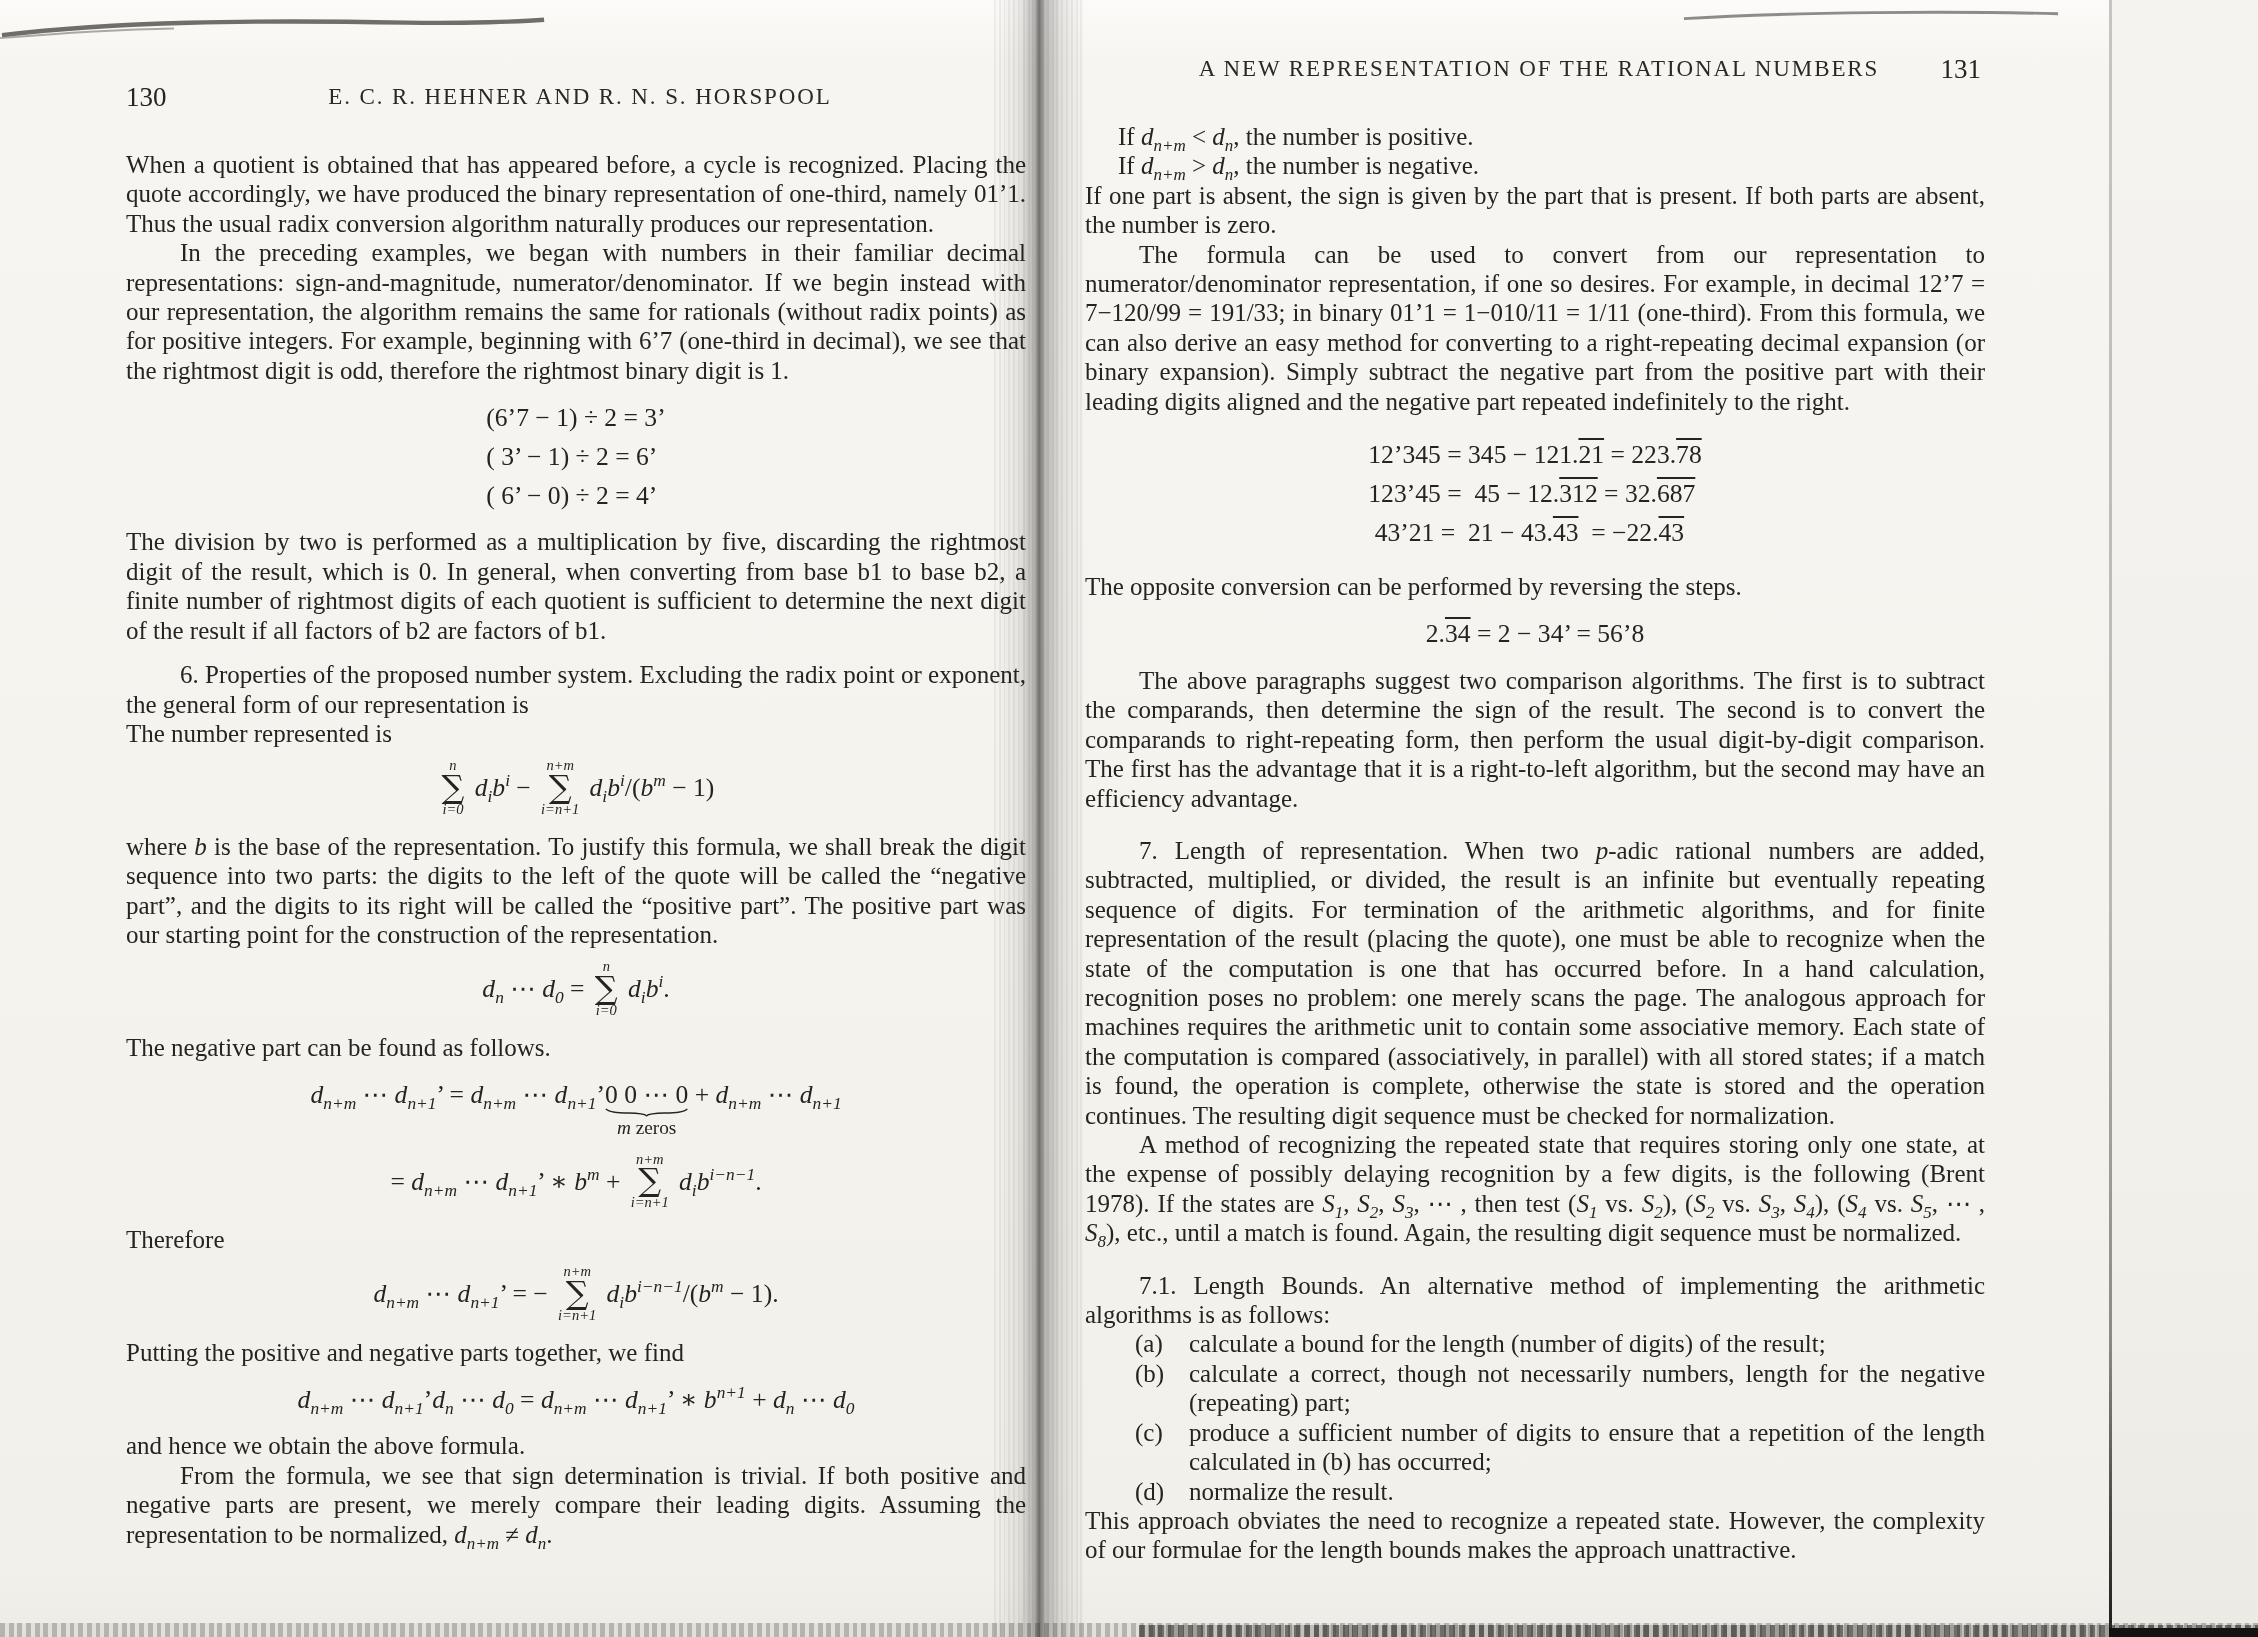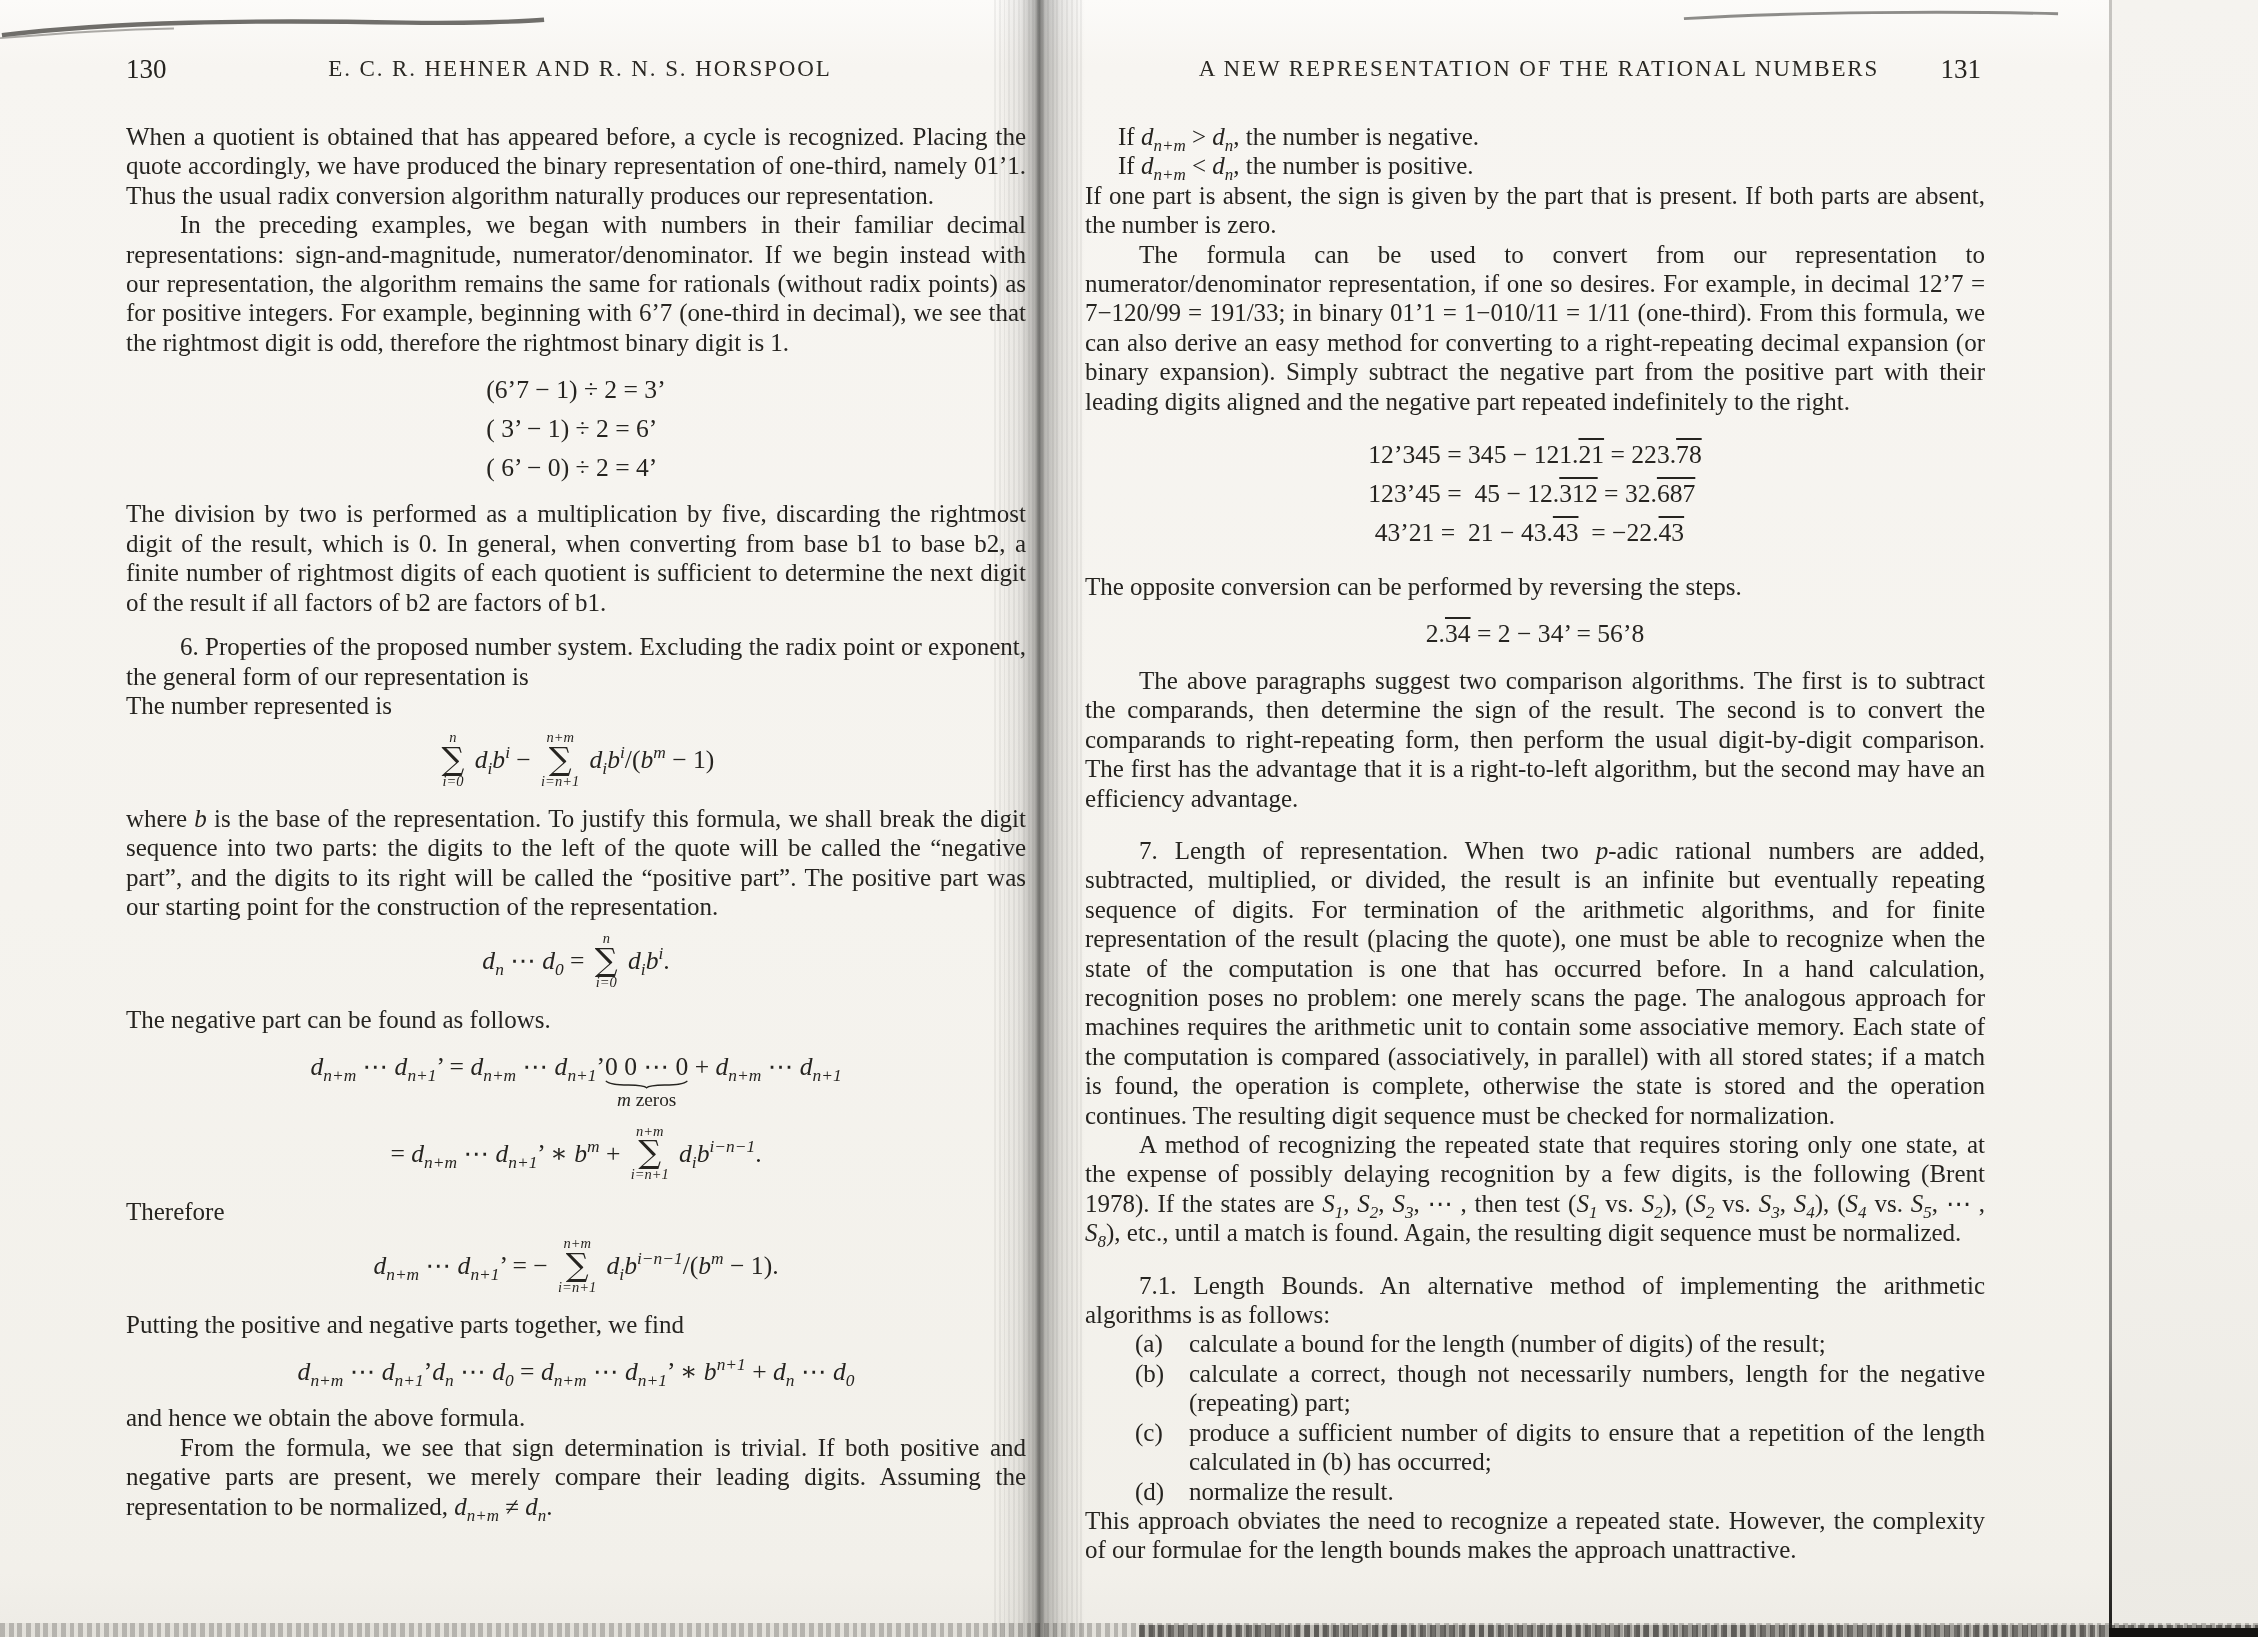--- a/index.html
+++ b/index.html
@@ -3,21 +3,21 @@
 <meta charset="utf-8">
 <style>
   html,body{margin:0;padding:0;background:#d8d6d2;}
   .scan{
     position:relative;width:2258px;height:1638px;overflow:hidden;
     background:linear-gradient(180deg,#fcfbf9 0%,#f7f5f1 4%,#f5f3ee 55%,#f2f0ea 96%,#edebe5 100%);
     font-family:"Liberation Serif","DejaVu Serif","DejaVu Sans",serif;
     color:#262420;
   }
   .page{position:absolute;top:0;}
-  .page-left{left:126px;width:900px;}
+  .page-left{left:126px;width:900px;margin-top:28px;}
   .page-right{left:1085px;width:900px;}
   .running-head{position:relative;margin-top:56px;height:35px;}
   .rh-title{position:absolute;left:8px;right:0;text-align:center;font-size:23px;letter-spacing:1.9px;color:#2b2924;white-space:nowrap;}
   .rh-num{position:absolute;top:-1.9px;font-size:27px;}
   .page-left .rh-num{left:0;}
   .page-right .rh-num{right:3.9px;}
   .content{margin-top:31px;}
   .para{font-size:25px;line-height:29.4px;text-align:justify;margin:0;}
   .ind{text-indent:54px;}
   .ind-sm{text-indent:33px;}
@@ -90,22 +90,22 @@
         <p class="para ind">From the formula, we see that sign determination is trivial. If both positive and negative parts are present, we merely compare their leading digits. Assuming the representation to be normalized, <span class="it">d</span><sub>n+m</sub> ≠ <span class="it">d</span><sub>n</sub>.</p>
       </div>
   </div>
 
   <div class="page page-right">
     <div class="running-head">
       <span class="rh-title">A NEW REPRESENTATION OF THE RATIONAL NUMBERS</span>
       <span class="rh-num">131</span>
     </div>
     <div class="content" id="right-content">
+        <p class="para ind-sm">If <span class="it">d</span><sub>n+m</sub> &lt; <span class="it">d</span><sub>n</sub>, the number is positive.</p>
         <p class="para ind-sm">If <span class="it">d</span><sub>n+m</sub> &gt; <span class="it">d</span><sub>n</sub>, the number is negative.</p>
-        <p class="para ind-sm">If <span class="it">d</span><sub>n+m</sub> &lt; <span class="it">d</span><sub>n</sub>, the number is positive.</p>
         <p class="para">If one part is absent, the sign is given by the part that is present. If both parts are absent, the number is zero.</p>
         <p class="para ind">The formula can be used to convert from our representation to numerator/denominator representation, if one so desires. For example, in decimal 12’7 = 7−120/99 = 191/33; in binary 01’1 = 1−010/11 = 1/11 (one-third). From this formula, we can also derive an easy method for converting to a right-repeating decimal expansion (or binary expansion). Simply subtract the negative part from the positive part with their leading digits aligned and the negative part repeated indefinitely to the right.</p>
         <div class="eq" style="margin-top: 19.3px;"><div class="eq-inner"><div class="eq-line">12’345 = 345 − 121.<span class="ov">21</span> = 223.<span class="ov">78</span></div><div class="eq-line">123’45 =  45 − 12.<span class="ov">312</span> = 32.<span class="ov">687</span></div><div class="eq-line"> 43’21 =  21 − 43.<span class="ov">43</span>  = −22.<span class="ov">43</span></div></div></div>
         <p class="para" style="margin-top: 20px;">The opposite conversion can be performed by reversing the steps.</p>
         <div class="eq"><div class="eq-inner"><div class="eq-line">2.<span class="ov">34</span> = 2 − 34’ = 56’8</div></div></div>
         <p class="para ind" style="margin-top: 9.7px;">The above paragraphs suggest two comparison algorithms. The first is to subtract the comparands, then determine the sign of the result. The second is to convert the comparands to right-repeating form, then perform the usual digit-by-digit comparison. The first has the advantage that it is a right-to-left algorithm, but the second may have an efficiency advantage.</p>
         <p class="para ind" style="margin-top: 23px;"><span class="bd">7. Length of representation.</span> When two <span class="it">p</span>-adic rational numbers are added, subtracted, multiplied, or divided, the result is an infinite but eventually repeating sequence of digits. For termination of the arithmetic algorithms, and for finite representation of the result (placing the quote), one must be able to recognize when the state of the computation is one that has occurred before. In a hand calculation, recognition poses no problem: one merely scans the page. The analogous approach for machines requires the arithmetic unit to contain some associative memory. Each state of the computation is compared (associatively, in parallel) with all stored states; if a match is found, the operation is complete, otherwise the state is stored and the operation continues. The resulting digit sequence must be checked for normalization.</p>
         <p class="para ind">A method of recognizing the repeated state that requires storing only one state, at the expense of possibly delaying recognition by a few digits, is the following (Brent 1978). If the states are <span class="it">S</span><sub>1</sub>, <span class="it">S</span><sub>2</sub>, <span class="it">S</span><sub>3</sub>, ⋯ , then test (<span class="it">S</span><sub>1</sub> vs. <span class="it">S</span><sub>2</sub>), (<span class="it">S</span><sub>2</sub> vs. <span class="it">S</span><sub>3</sub>, <span class="it">S</span><sub>4</sub>), (<span class="it">S</span><sub>4</sub> vs. <span class="it">S</span><sub>5</sub>, ⋯ , <span class="it">S</span><sub>8</sub>), etc., until a match is found. Again, the resulting digit sequence must be normalized.</p>
         <p class="para ind" style="margin-top: 23px;"><span class="bd">7.1. Length Bounds.</span> An alternative method of implementing the arithmetic algorithms is as follows:</p>
         <div class="list">

